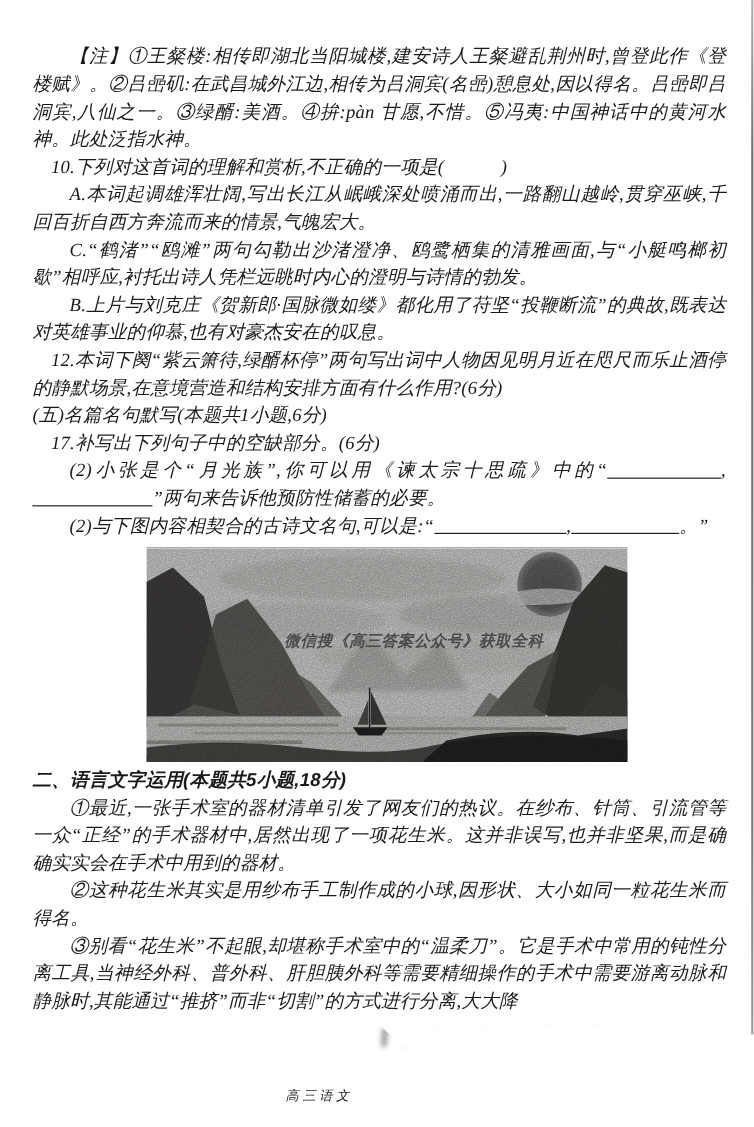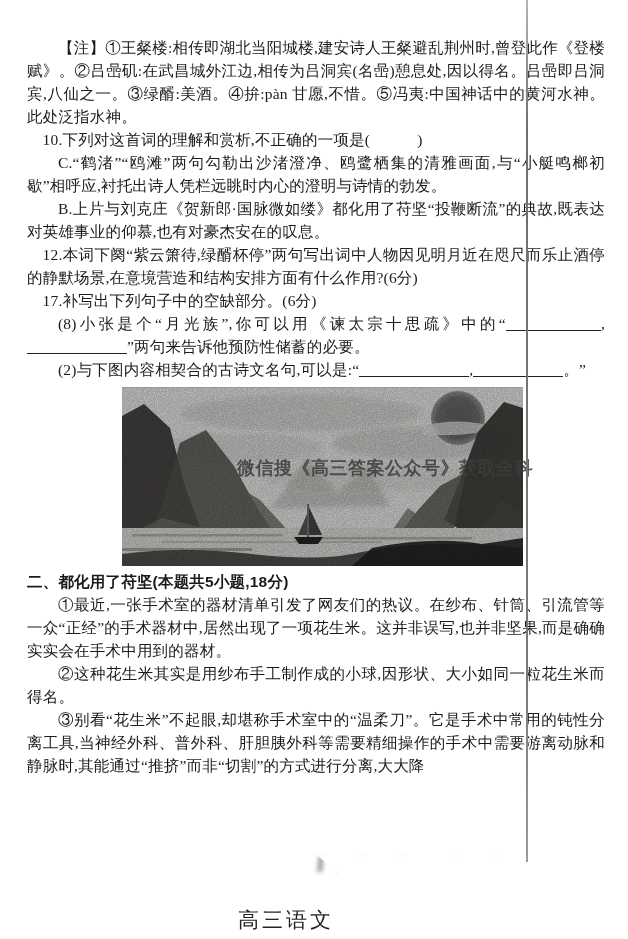--- a/index.html
+++ b/index.html
@@ -1,36 +1,36 @@
 <!DOCTYPE html>
 <html><head>
 <meta charset="utf-8">
 <style>
   html,body{margin:0;padding:0;}
   body{width:628px;height:939px;background:#ffffff;position:relative;overflow:hidden;
        font-family:"Liberation Serif","DejaVu Serif",serif;color:#1a1a1a;}
-  .page{position:absolute;left:0;top:0;width:528px;height:939px;}
+  .page{position:absolute;left:0;top:0;width:628px;height:939px;font-style:italic;}
   .content{position:absolute;left:27px;top:36px;width:578px;}
   p.line{margin:0;font-size:15.5px;line-height:23px;text-align:justify;text-justify:inter-ideograph;
          letter-spacing:0.2px;}
   .ind2{text-indent:2em;}
   .ind1{text-indent:1em;}
   .sec-head{font-family:"Liberation Sans","DejaVu Sans",sans-serif;font-weight:bold;font-size:15.5px;}
   .blank{display:inline-block;border-bottom:1.3px solid #222;height:13px;vertical-align:-2px;}
   .bl-110{width:110px;} .bl-100{width:100px;} .bl-95{width:95px;} .bl-90{width:90px;}
   
   .figure{position:relative;margin:6px 0 4px 95px;width:401px;height:178px;
           border-top:1px solid #9a9a9a;}
   .figure svg{display:block;width:401px;height:178px;}
-  .watermark{position:absolute;left:115px;top:68px;font-size:18px;color:#3c3c3c;
+  .watermark{position:absolute;left:115px;top:68px;font-size:13px;color:#3c3c3c;
              font-family:"Liberation Serif",serif;font-weight:bold;letter-spacing:0.5px;
              white-space:nowrap;opacity:.85;}
   
   .footer{position:absolute;left:238px;top:906px;font-family:"Liberation Sans","DejaVu Sans",sans-serif;
-          font-size:21px;letter-spacing:3px;color:#222;}
+          font-size:11px;letter-spacing:3px;color:#222;}
   
   .edge-line{position:absolute;right:0px;top:0;width:2.5px;height:862px;
              background:linear-gradient(#b5b5b5,#6f6f6f 15%,#7a7a7a 80%,#9c9c9c);}
   
   .blur-wedge{position:absolute;left:300px;top:852px;width:340px;height:90px;background:#fff;
               clip-path:polygon(4% 0,100% 0,100% 100%,34% 100%);filter:blur(3px);}
   .ghost-streaks{position:absolute;left:318px;top:856px;width:300px;height:22px;filter:blur(2px);}
   .ghost-streaks i{display:inline-block;width:5px;height:16px;background:#4a4a4a;opacity:.55;
                    margin-right:15px;transform:skewX(-6deg);}
   .ghost-streaks i:nth-child(2n){height:11px;opacity:.4;}
@@ -38,30 +38,32 @@
 </style>
 </head>
 <body>
 
 <div class="page">
   <div class="content">
 
     <p class="line ind2">【注】①王粲楼:相传即湖北当阳城楼,建安诗人王粲避乱荆州时,曾登此作《登楼赋》。②吕喦矶:在武昌城外江边,相传为吕洞宾(名喦)憩息处,因以得名。吕喦即吕洞宾,八仙之一。③绿醑:美酒。④拚:pàn 甘愿,不惜。⑤冯夷:中国神话中的黄河水神。此处泛指水神。</p>
 
     <p class="line ind1">10.下列对这首词的理解和赏析,不正确的一项是(　　　)</p>
+    <p class="line ind2">A.本词起调雄浑壮阔,写出长江从岷峨深处喷涌而出,一路翻山越岭,贯穿巫峡,千回百折自西方奔流而来的情景,气魄宏大。</p>
     <p class="line ind2">C.“鹤渚”“鸥滩”两句勾勒出沙渚澄净、鸥鹭栖集的清雅画面,与“小艇鸣榔初歇”相呼应,衬托出诗人凭栏远眺时内心的澄明与诗情的勃发。</p>
     <p class="line ind2">B.上片与刘克庄《贺新郎·国脉微如缕》都化用了苻坚“投鞭断流”的典故,既表达对英雄事业的仰慕,也有对豪杰安在的叹息。</p>
 
     <p class="line ind1">12.本词下阕“紫云箫待,绿醑杯停”两句写出词中人物因见明月近在咫尺而乐止酒停的静默场景,在意境营造和结构安排方面有什么作用?(6分)</p>
 
+    <p class="line">(五)名篇名句默写(本题共1小题,6分)</p>
 
     <p class="line ind1">17.补写出下列句子中的空缺部分。(6分)</p>
 
 
-    <p class="line ind2"><span>(8)小张是个“月光族”,你可以用《谏太宗十思疏》中的“</span><span class="blank bl-95"></span><span>,</span><span class="blank bl-100"></span><span>”两句来告诉他预防性储蓄的必要。</span></p>
+    <p class="line ind2"><span>(2)小张是个“月光族”,你可以用《谏太宗十思疏》中的“</span><span class="blank bl-95"></span><span>,</span><span class="blank bl-100"></span><span>”两句来告诉他预防性储蓄的必要。</span></p>
 
     <p class="line ind2"><span>(2)与下图内容相契合的古诗文名句,可以是:“</span><span class="blank bl-110"></span><span>,</span><span class="blank bl-90"></span><span>。”</span></p>
 
     <div class="figure">
       <svg viewBox="0 0 401 178">
         <defs>
           <filter id="grain" x="0" y="0" width="100%" height="100%">
             <feTurbulence type="fractalNoise" baseFrequency="0.9" numOctaves="2" result="n"></feTurbulence>
             <feColorMatrix in="n" type="matrix" values="0 0 0 0 0  0 0 0 0 0  0 0 0 0 0  0.6 0.6 0.6 0 0"></feColorMatrix>
             <feComposite operator="in" in2="SourceGraphic"></feComposite>
@@ -122,21 +124,21 @@
           <path d="M187,119 L200,147 L187,147 Z" fill="#4a4846"></path>
           <path d="M185,126 L176,147 L185,147 Z" fill="#5c5a57"></path>
           <path d="M172,149 L201,149 L196,156 L177,156 Z" fill="#2a2826"></path>
         </g>
 
         <rect x="0" y="0" width="401" height="178" filter="url(#grain)" opacity="0.35"></rect>
       </svg>
       <div class="watermark">微信搜《高三答案公众号》获取全科</div>
     </div>
 
-    <p class="line sec-head">二、都化用了苻坚(本题共5小题,18分)</p>
+    <p class="line sec-head">二、语言文字运用(本题共5小题,18分)</p>
     <p class="line ind2">①最近,一张手术室的器材清单引发了网友们的热议。在纱布、针筒、引流管等一众“正经”的手术器材中,居然出现了一项花生米。这并非误写,也并非坚果,而是确确实实会在手术中用到的器材。</p>
     <p class="line ind2">②这种花生米其实是用纱布手工制作成的小球,因形状、大小如同一粒花生米而得名。</p>
     <p class="line ind2">③别看“花生米”不起眼,却堪称手术室中的“温柔刀”。它是手术中常用的钝性分离工具,当神经外科、普外科、肝胆胰外科等需要精细操作的手术中需要游离动脉和静脉时,其能通过“推挤”而非“切割”的方式进行分离,大大降</p>
   </div>
 
   <div class="ghost-streaks">
     <i></i><i></i><i></i><i></i><i></i><i></i><i></i><i></i><i></i><i></i>
   </div>
   <div class="blur-wedge"></div>
 

